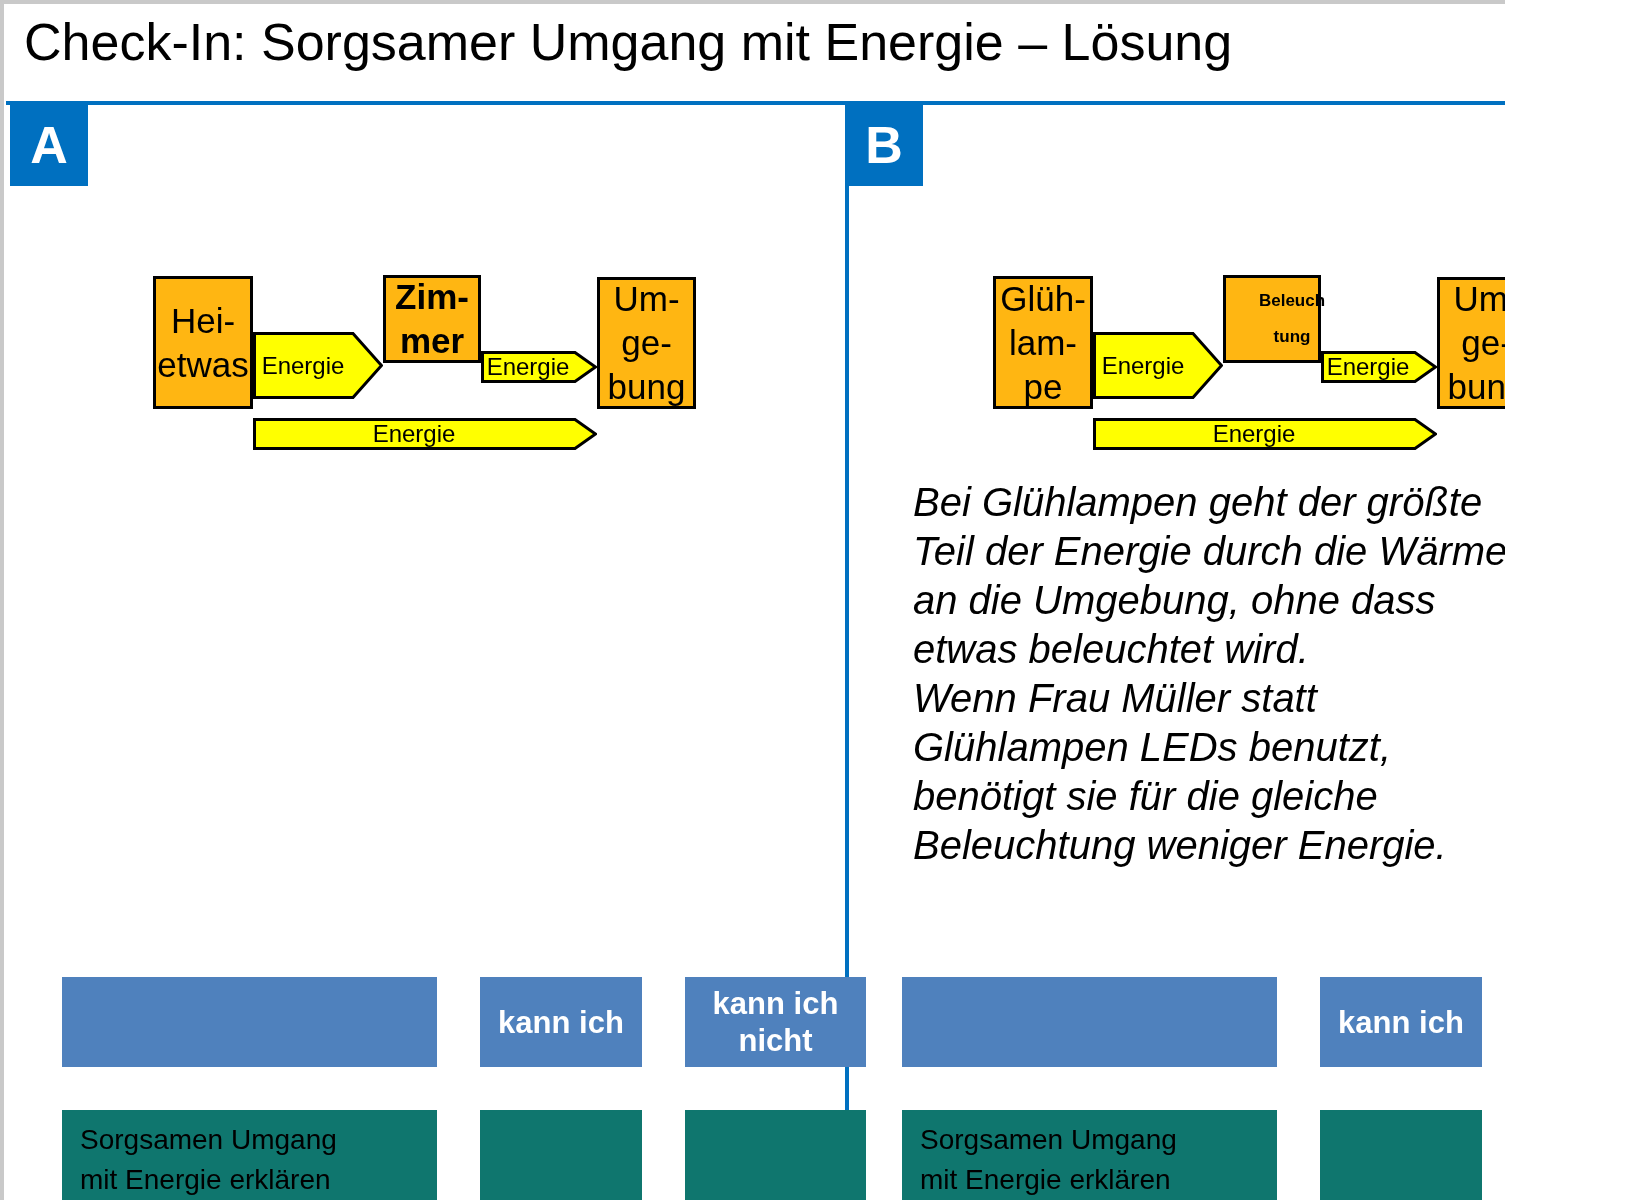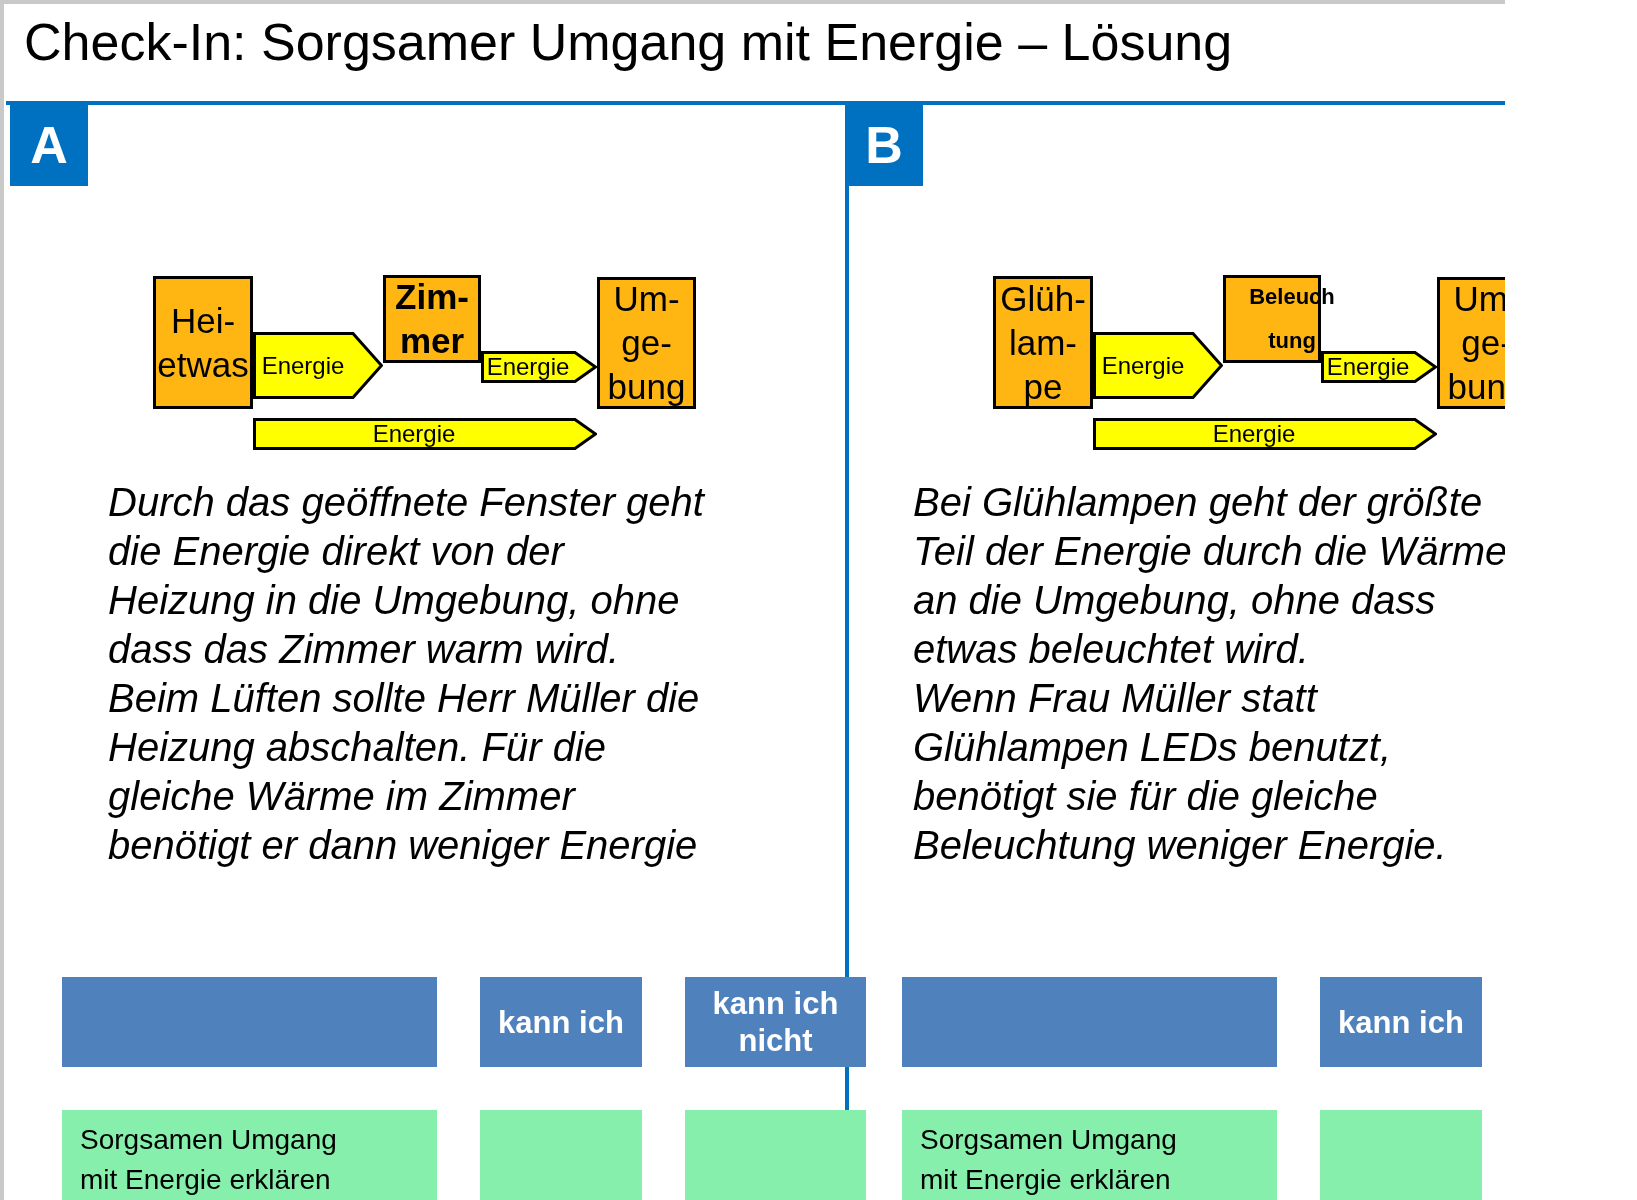--- a/index.html
+++ b/index.html
@@ -27,21 +27,21 @@
   .panel-b .badge{left:5px;}
 
   
   .dbox{
     position:absolute;background:#FFB612;border:3px solid #000;box-sizing:border-box;
     display:flex;align-items:center;justify-content:center;text-align:center;
     font-size:35px;line-height:44px;color:#000;white-space:pre-line;
   }
   .box1{left:153px;top:276px;width:100px;height:133px;}
   .box2{left:383px;top:275px;width:98px;height:88px;font-weight:bold;}
-  .panel-b .box2{font-size:22px;line-height:44px;padding-left:40px;}
+  .panel-b .box2{font-size:17px;line-height:36px;padding-left:40px;}
   .box3{left:597px;top:277px;width:99px;height:132px;}
 
   .arrow{position:absolute;margin-top:48px;}
   .arrow svg{display:block;}
   .arrow1{left:253px;top:284px;width:130px;height:67px;}
   .arrow2{left:481px;top:303px;width:116px;height:32px;}
   .arrow3{left:253px;top:370px;width:344px;height:32px;}
   .alabel{
     position:absolute;top:0;bottom:0;display:flex;align-items:center;justify-content:center;
     font-size:24px;color:#000;
@@ -62,21 +62,21 @@
     display:grid;grid-template-columns:375px 162px 181px;grid-template-rows:90px 90px;
     column-gap:4px;row-gap:6px;gap:43px;
   }
   .panel-b .ctable{grid-template-rows:90px 97px;}
   .cell{box-sizing:border-box;}
   .th{
     background:#4F81BD;color:#fff;font-weight:bold;font-size:31px;line-height:37px;
     display:flex;align-items:center;justify-content:center;text-align:center;white-space:pre-line;
   }
   .td{
-    background:#86efac;color:#000;font-size:28px;line-height:40px;
+    background:#0f766e;color:#000;font-size:28px;line-height:40px;
     padding:10px 10px 0 18px;white-space:pre-line;
   }
 </style>
 </head>
 <body>
 
 <div class="page">
   <div class="edge-top"></div>
   <div class="edge-left"></div>
 
@@ -113,28 +113,20 @@
 bung</div>
 
       <div class="arrow arrow3">
         <svg width="344" height="32" viewBox="0 0 344 32">
           <polygon points="1.5,1.5 322,1.5 342.5,16 322,30.5 1.5,30.5" fill="#FFFF00" stroke="#000" stroke-width="3"></polygon>
         </svg>
         <span class="alabel">Energie</span>
       </div>
     </div>
 
-    <div class="solution">Durch das geöffnete Fenster geht
-die Energie direkt von der
-Heizung in die Umgebung, ohne
-dass das Zimmer warm wird.
-Beim Lüften sollte Herr Müller die
-Heizung abschalten. Für die
-gleiche Wärme im Zimmer
-benötigt er dann weniger Energie</div>
 
     <div class="ctable">
       <div class="cell th"></div>
       <div class="cell th">kann ich</div>
       <div class="cell th">kann ich
 nicht</div>
       <div class="cell td">Sorgsamen Umgang
 mit Energie erklären</div>
       <div class="cell td"></div>
       <div class="cell td"></div>

